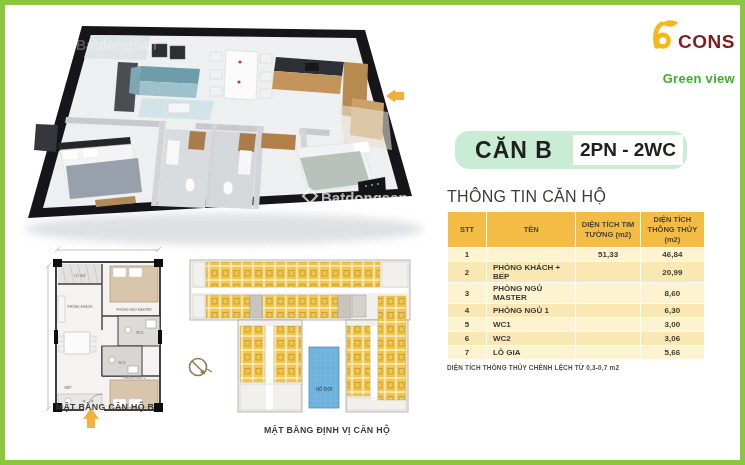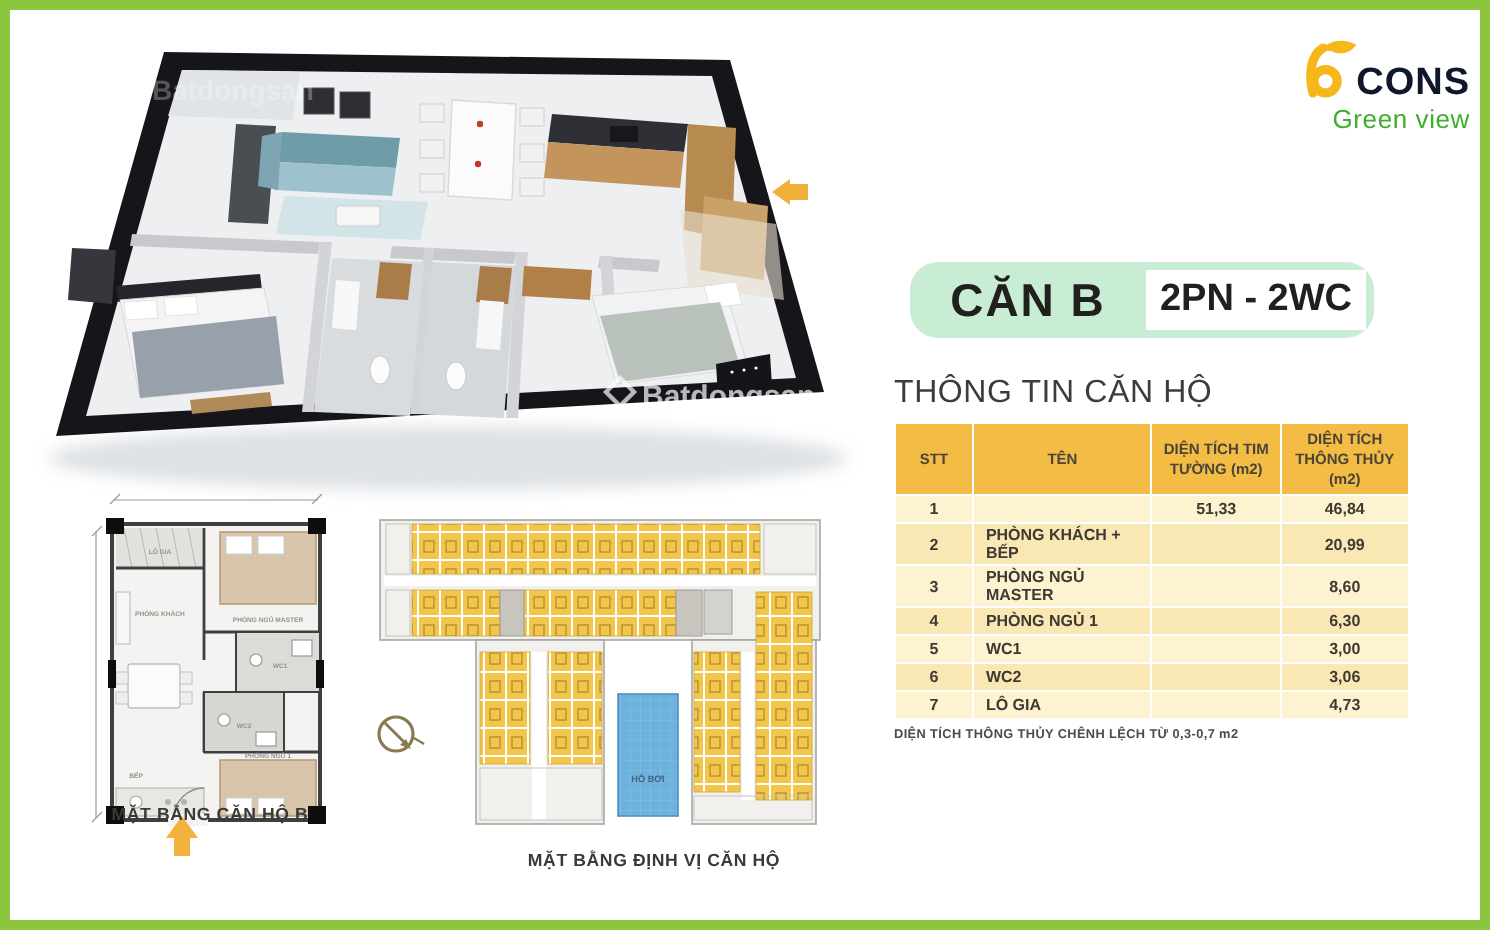--- a/index.html
+++ b/index.html
@@ -5,22 +5,22 @@
   html,body{margin:0;padding:0;background:#fff;}
   *{box-sizing:border-box;font-family:"Liberation Sans",sans-serif;}
   .canvas{position:relative;width:745px;height:465px;background:#8cc63e;overflow:hidden;}
   .inner{position:absolute;left:5px;top:5px;right:5px;bottom:5px;background:#ffffff;}
   svg.gfx{position:absolute;left:0;top:0;width:745px;height:465px;}
 
   
   .logo{position:absolute;right:10px;top:17px;width:104px;text-align:right;}
   .logo-row{display:flex;align-items:flex-end;justify-content:flex-end;}
   .logo-b{width:30px;height:34px;margin-right:-1px;}
-  .logo-cons{font-size:19px;font-weight:800;color:#0f172a;letter-spacing:.5px;line-height:.95;}
-  .logo-sub{font-size:13px;font-weight:400;color:#3fae2a;margin-top:1px;letter-spacing:.3px;}
+  .logo-cons{font-size:19px;font-weight:800;color:#7f1d1d;letter-spacing:.5px;line-height:.95;}
+  .logo-sub{font-size:13px;font-weight:700;color:#3fae2a;margin-top:20px;letter-spacing:.3px;}
 
   
   .badge{position:absolute;left:455px;top:131px;width:232px;height:38px;background:#c9ecd5;display:flex;align-items:center;border-radius:14px;}
   .badge-name{flex:1;text-align:center;font-size:23px;font-weight:800;color:#20201e;letter-spacing:1px;}
   .badge-config{width:110px;margin-right:4px;background:#ffffff;text-align:center;font-size:19px;font-weight:800;color:#20201e;height:30px;line-height:30px;}
 
   
   .info{position:absolute;left:447px;top:188px;width:258px;}
   .info-title{font-size:16px;font-weight:400;color:#3c3c38;letter-spacing:.3px;margin:0 0 5px 0;}
   table.areas{width:100%;border-collapse:separate;border-spacing:1.5px;}
@@ -336,21 +336,21 @@
         <tr>
             <td>6</td>
             <td class="c-ten">WC2</td>
             <td></td>
             <td>3,06</td>
           </tr>
         <tr>
             <td>7</td>
             <td class="c-ten">LÔ GIA</td>
             <td></td>
-            <td>4,73</td>
+            <td>5,66</td>
           </tr>
       </tbody>
     </table>
     <div class="footnote">DIỆN TÍCH THÔNG THỦY CHÊNH LỆCH TỪ 0,3-0,7 m2</div>
   </div>
 
   <div class="caption caption-unit">MẶT BẰNG CĂN HỘ B</div>
   <div class="caption caption-site">MẶT BẰNG ĐỊNH VỊ CĂN HỘ</div>
 </div>
 

